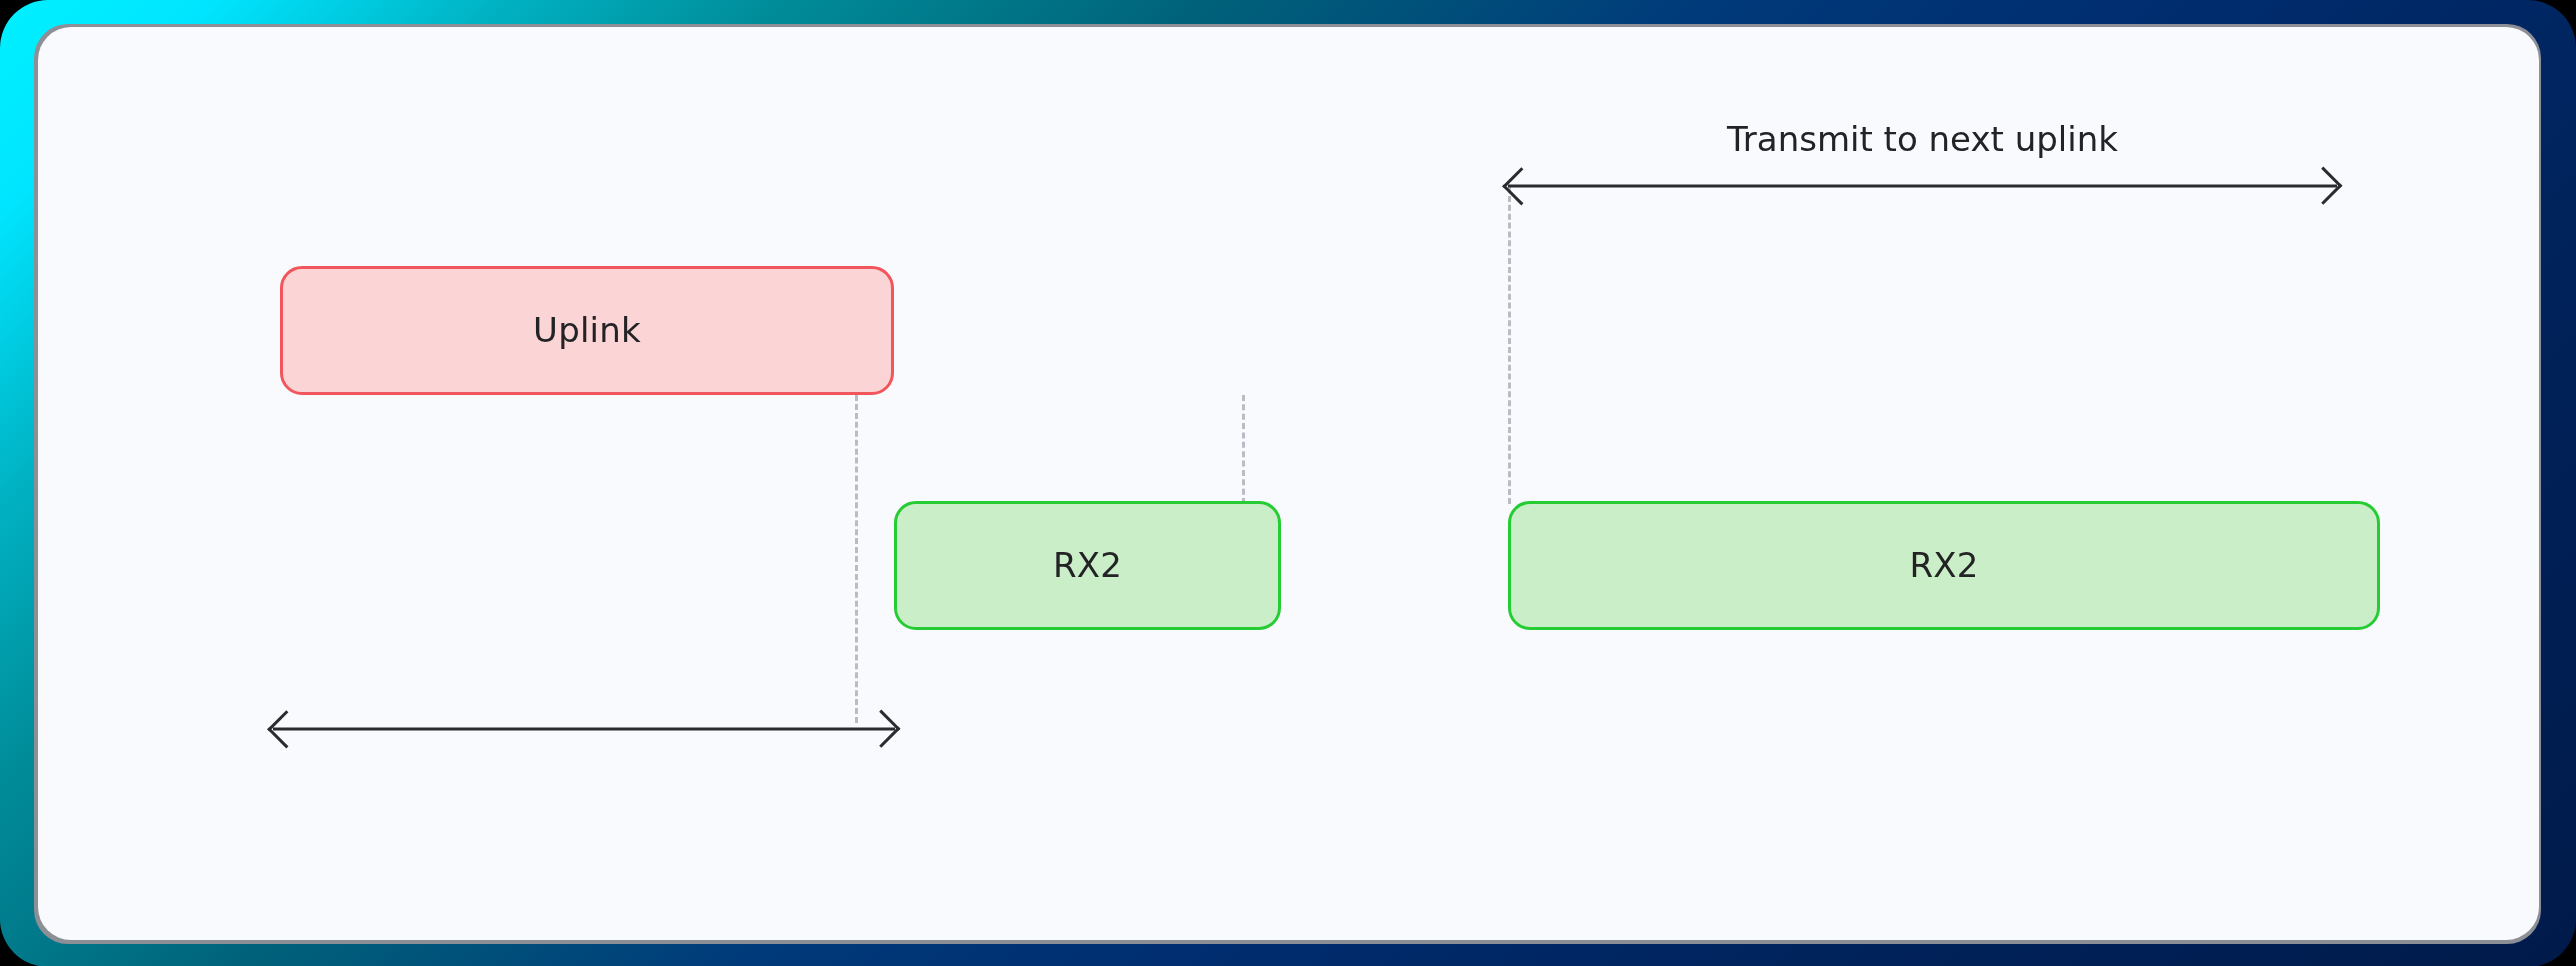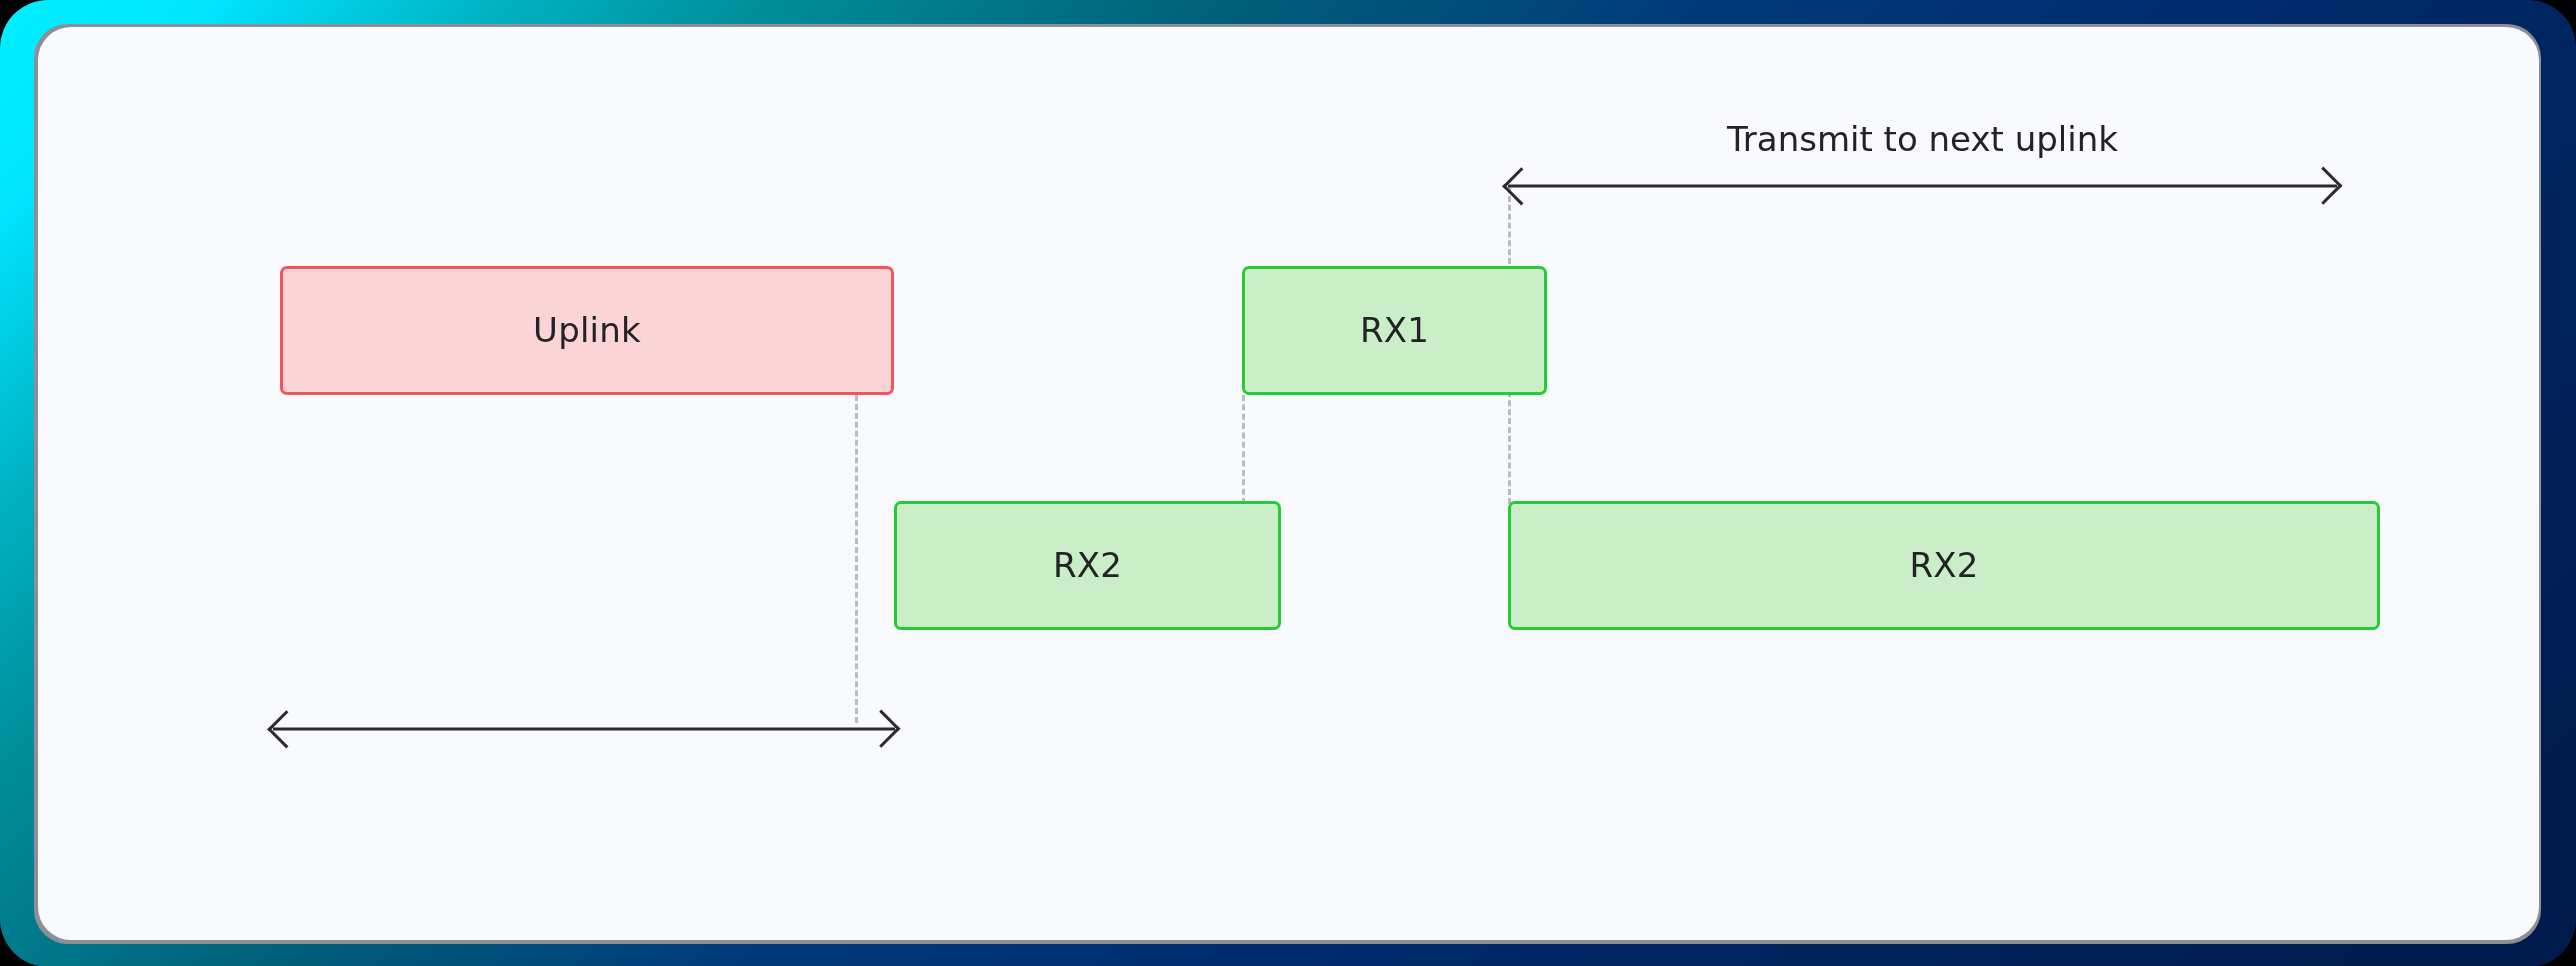--- a/index.html
+++ b/index.html
@@ -44,21 +44,21 @@
     width: 0;
     border-left: 3.9px dashed #b9bcc4;
   }
 
   
   .block {
     position: absolute;
     display: flex;
     align-items: center;
     justify-content: center;
-    border-radius: 7px;
+    border-radius: 22px;
     font-size: 34px;
     color: #232326;
     letter-spacing: 0.2px;
   }
   .block.uplink {
     background: #fbd5d5;
     border: 3.9px solid #f1565c;
   }
   .block.rx {
     background: #caeec7;
@@ -106,23 +106,20 @@
     <div class="dashline" style="left:1470px; top:160px; height:317px;"></div>
 
     <div class="block uplink" style="left:242px; top:239px; width:614px; height:129px;">
       <span>Uplink</span>
     </div>
 
     <div class="block rx" style="left:856px; top:474px; width:387px; height:129px;">
       <span>RX2</span>
     </div>
 
-    <div class="block rx" style="left:1204px; top:239px; width:305px; height:129px;">
-      <span>RX1</span>
-    </div>
 
     <div class="block rx" style="left:1470px; top:474px; width:872px; height:129px;">
       <span>RX2</span>
     </div>
 
     <div class="measure" style="left:235px; top:687px; width:622px; height:31px;">
       <div class="line"></div>
       <div class="head left"></div>
       <div class="head right"></div>
     </div>

